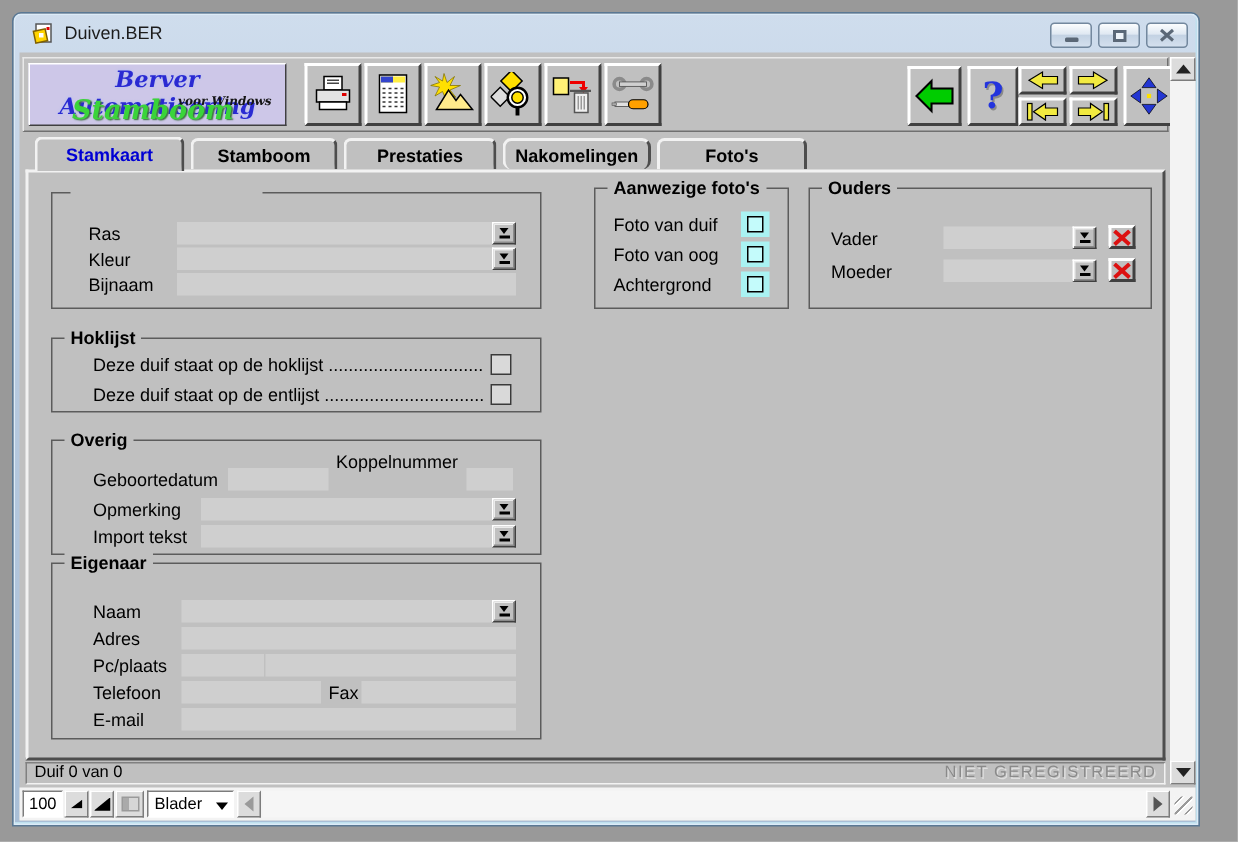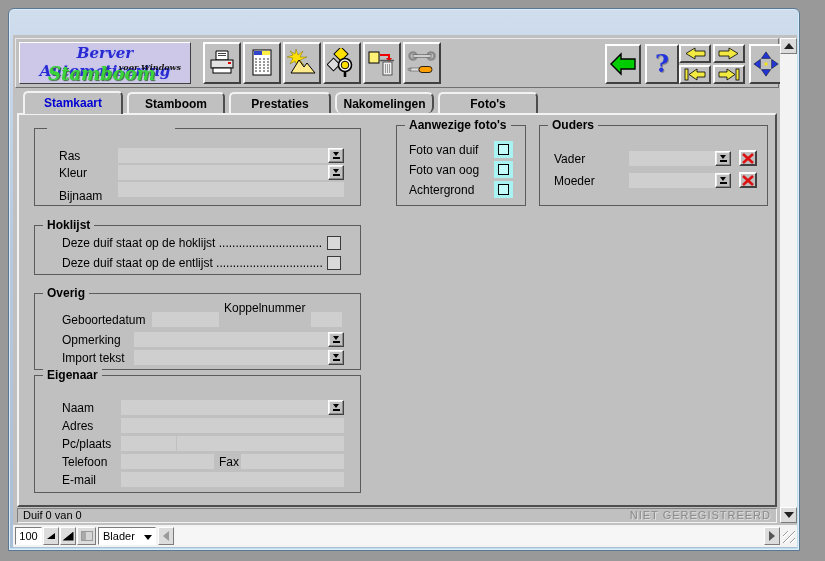--- a/index.html
+++ b/index.html
@@ -102,20 +102,45 @@
   .vs-btn{position:absolute;left:0;width:17px;height:16px;background:#dcdcdc;border:1px solid;
     border-color:#fff #7c7c7c #7c7c7c #fff;display:flex;align-items:center;justify-content:center;cursor:default;}
   .tri-up{width:0;height:0;border-bottom:6px solid #222;border-left:5px solid transparent;border-right:5px solid transparent;}
   .tri-down{width:0;height:0;border-top:6px solid #222;border-left:5px solid transparent;border-right:5px solid transparent;}
 </style>
 </head>
 <body>
 
 <div class="window">
 
+  <div class="titlebar">
+    <span class="titleicon">
+      <svg width="16" height="16" viewBox="0 0 16 16">
+        <rect x="3" y="2" width="10" height="12" fill="#fff" stroke="#555"></rect>
+        <rect x="2" y="6" width="8" height="8" transform="rotate(-12 6 10)" fill="#ffd400" stroke="#806000"></rect>
+        <rect x="5" y="8" width="3" height="3" fill="#fff"></rect>
+        <rect x="10" y="4" width="2" height="2" fill="#d00"></rect>
+      </svg>
+    </span>
+    <span class="titletext">Duiven.BER</span>
+    <div class="capbtns">
+      <div class="capbtn">
+          <span class="g-min"></span>
+        </div>
+      <div class="capbtn">
+          <span class="g-max"></span>
+        </div>
+      <div class="capbtn">
+        <svg width="10" height="9" viewBox="0 0 10 9">
+          <line x1="1" y1="1" x2="9" y2="8" stroke="#5b6877" stroke-width="2"></line>
+          <line x1="9" y1="1" x2="1" y2="8" stroke="#5b6877" stroke-width="2"></line>
+        </svg>
+      </div>
+    </div>
+  </div>
 
   <div class="client">
 
     <div class="toolbar">
       <div class="logo">
         <div class="brand1">Berver Automatisering</div>
         <div class="brand2">voor Windows</div>
         <div class="brand3">Stamboom</div>
       </div>
 
@@ -243,21 +268,21 @@
         <div class="combo-btn" style="left:293px;top:19px;">
             <span class="arr-d"></span>
             <span class="arr-bar"></span>
           </div>
         <span class="lbl" style="left:24px;top:37px;">Kleur</span>
         <input class="fld" style="left: 83px; top: 36px; width: 226px;" value="">
         <div class="combo-btn" style="left:293px;top:36px;">
             <span class="arr-d"></span>
             <span class="arr-bar"></span>
           </div>
-        <span class="lbl" style="left:24px;top:54px;margin-top:6px;">Bijnaam</span>
+        <span class="lbl" style="left:24px;top:54px;">Bijnaam</span>
         <input class="fld" style="left: 83px; top: 53px; width: 226px;" value="">
       </div>
 
       <div class="grp" style="left:377px;top:10px;width:130px;height:81px;">
         <span class="legend">Aanwezige foto's</span>
         <span class="lbl" style="left:12px;top:17px;">Foto van duif</span>
         <span class="cyanbox" style="left:97px;top:15px;">
             <span class="inner"></span>
           </span>
         <span class="lbl" style="left:12px;top:37px;">Foto van oog</span>

